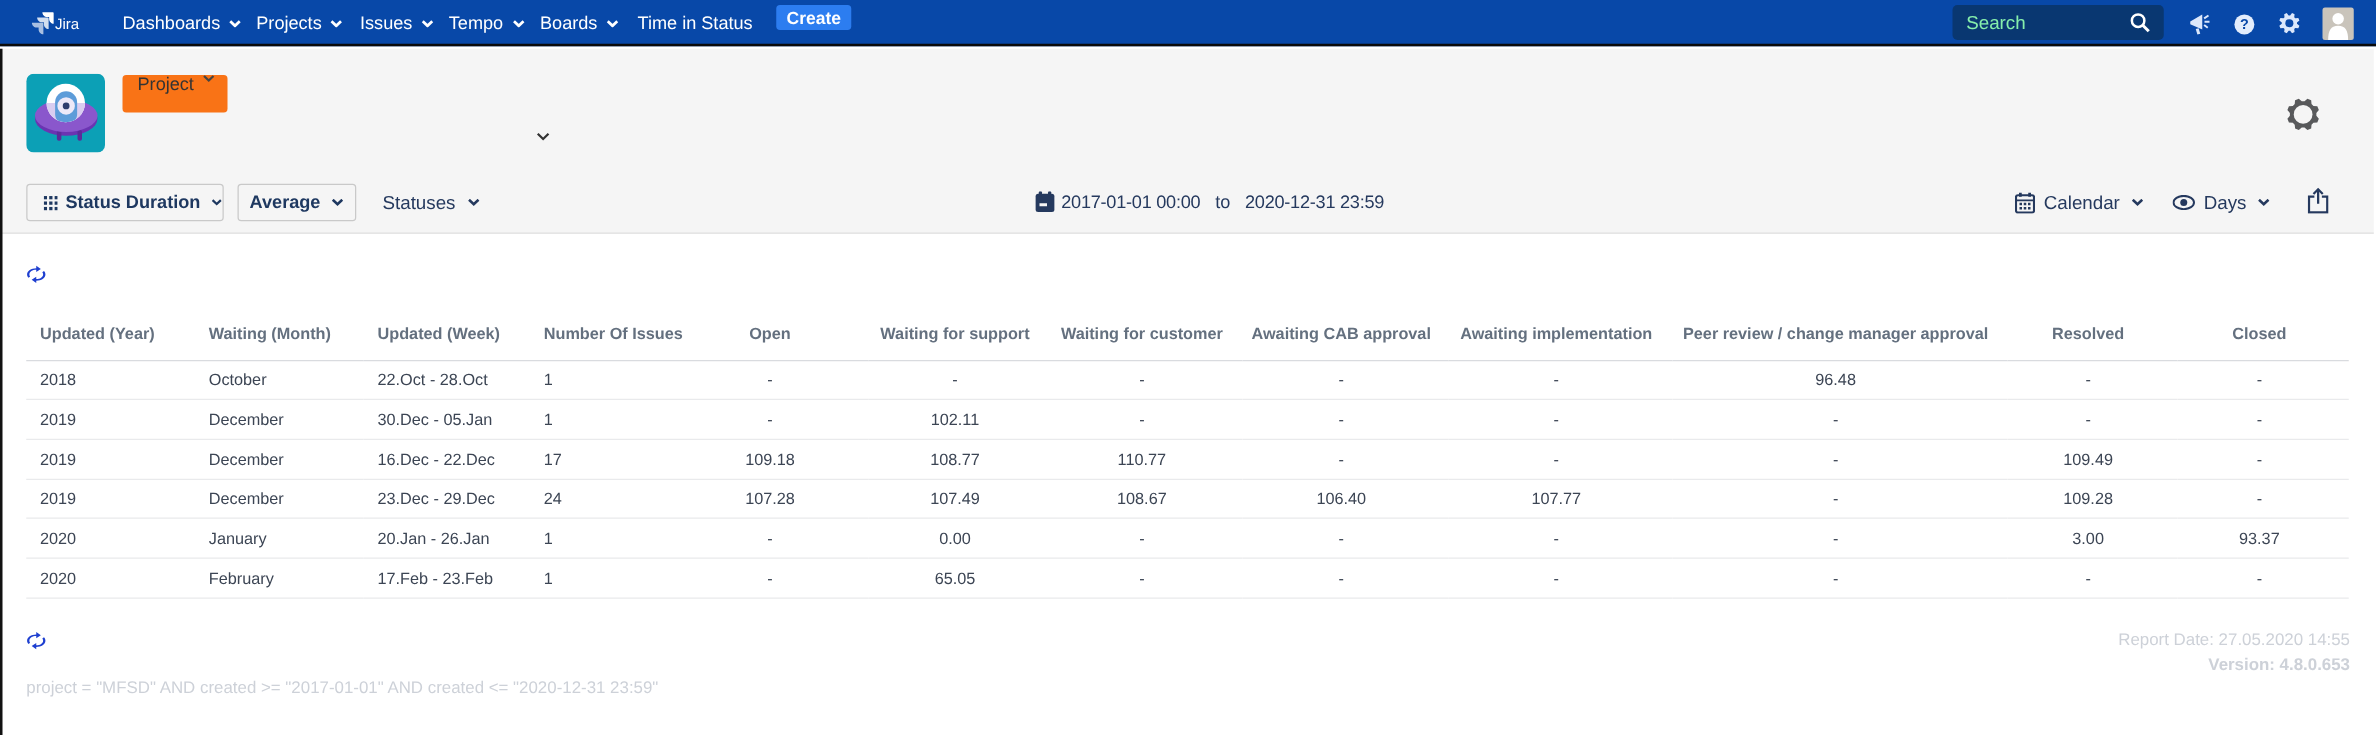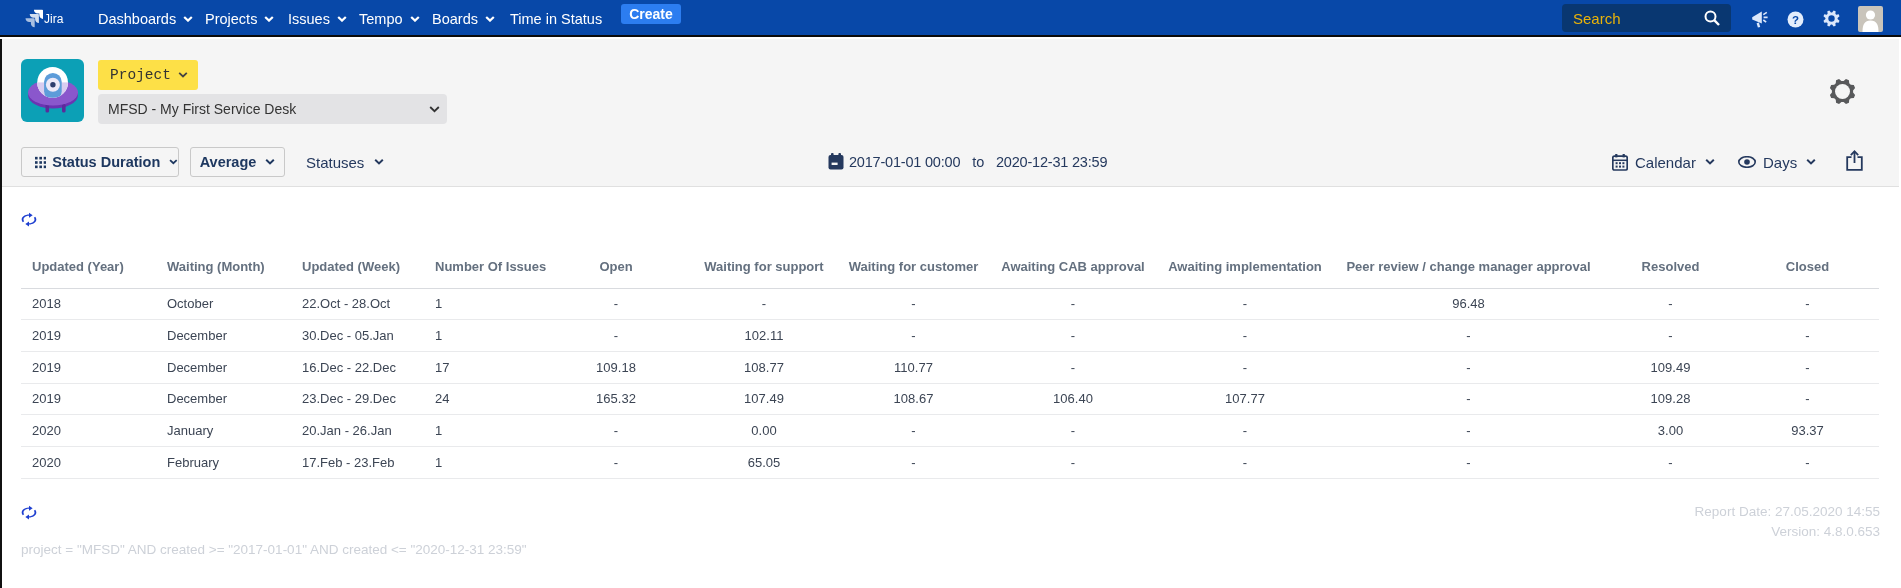--- a/index.html
+++ b/index.html
@@ -2,25 +2,25 @@
 <html><head>
 <meta charset="utf-8">
 <style>
   * { margin:0; padding:0; box-sizing:border-box; }
   html,body { width:1901px; height:588px; background:#fff; font-family:"Liberation Sans", sans-serif; overflow:hidden; }
   .abs { position:absolute; }
   
   #nav { position:absolute; left:0; top:0; width:1901px; height:37px; background:#0848A8; border-bottom:2px solid #0b0b0b; }
   .navitem { position:absolute; top:0; height:37px; display:flex; align-items:center; color:#fff; font-size:14.5px; white-space:nowrap; }
   #create { position:absolute; left:621px; top:4px; width:60px; height:20px; background:#2C7DF0; border-radius:3px; color:#fff; font-size:14px; font-weight:bold; display:flex; align-items:center; justify-content:center; }
-  #search { position:absolute; left:1562px; top:4px; width:169px; height:28px; background:#093771; border-radius:4px; color:#eab308; font-size:15px; display:flex; align-items:center; padding-left:11px; }
+  #search { position:absolute; left:1562px; top:4px; width:169px; height:28px; background:#093771; border-radius:4px; color:#86efac; font-size:15px; display:flex; align-items:center; padding-left:11px; }
   
   #page { position:absolute; left:0; top:39px; width:1901px; height:549px; background:#fff; }
   #band { position:absolute; left:0; top:0; width:1899px; height:148px; background:#f5f5f5; border-bottom:1px solid #e0e0e0; }
-  #projbtn { position:absolute; left:98px; top:21px; height:30px; padding-right:10px; background:#fde047; border-radius:3px; color:#333; font-size:14.5px; display:flex; align-items:center; padding-left:12px;font-family:Liberation Mono, monospace; }
+  #projbtn { position:absolute; left:98px; top:21px; height:30px; padding-right:10px; background:#f97316; border-radius:3px; color:#333; font-size:14.5px; display:flex; padding-left:12px; }
   #projsel { position:absolute; left:98px; top:55px; width:349px; height:30px; background:#e3e3e5; border-radius:4px; color:#333; font-size:14px; display:flex; align-items:center; padding-left:10px; }
   .toolbtn { position:absolute; top:108px; height:30px; border:1px solid #c9c9c9; border-radius:3px; display:flex; align-items:center; color:#1E3860; font-size:14.5px; font-weight:bold; white-space:nowrap; }
   .ddl { color:#25395E; font-size:15px; }
   
   #tbl { position:absolute; left:21px; top:213px; width:1858px; border-collapse:collapse; table-layout:fixed; }
   #tbl th { font-size:13px; font-weight:bold; color:#64707F; border-bottom:1px solid #d9dbdf; height:36px; vertical-align:bottom; padding:0 0 14px 0; white-space:nowrap; }
   #tbl td { font-size:13px; color:#3C4554; height:31.7px; border-bottom:1px solid #e9eaec; padding:0; white-space:nowrap; }
   .l { text-align:left; padding-left:11px !important; }
   .r { text-align:center; padding-right:7px !important; }
   .foot { position:absolute; font-size:13.5px; color:#cdd1d8; white-space:nowrap; }
@@ -92,21 +92,20 @@
         <g clip-path="url(#cc)">
           <rect x="15" y="23.4" width="33" height="17" fill="#D9CDF0"></rect>
           <rect x="23.1" y="14.0" width="17.6" height="27" rx="8.8" fill="#5D9CD9"></rect>
         </g>
         <circle cx="31.9" cy="25.7" r="7" fill="#EDE9F8"></circle>
         <circle cx="31.9" cy="25.7" r="2.7" fill="#2E3E6E"></circle>
       </svg>
     <div id="projbtn">Project<svg style="margin-left:7px" width="10" height="6" viewBox="0 0 10 6">
           <path d="M1.2 0.8 L5 4.4 L8.8 0.8" stroke="#444" stroke-width="1.8" fill="none"></path>
         </svg></div>
-    <div id="projsel">MFSD - My First Service Desk</div>
     <svg class="abs" style="left:429px; top:67px;" width="11" height="7" viewBox="0 0 11 7">
         <path d="M1.2 1 L5.5 5.2 L9.8 1" stroke="#333" stroke-width="1.8" fill="none"></path>
       </svg>
     <svg class="abs" style="left:1828.5px; top:39px;" width="27" height="27" viewBox="0 0 36 36">
         <path fill="#58595b" d="M32.13 19.45 L34.77 22.62 L33.13 26.59 L29.02 26.96 L26.96 29.02 L26.59 33.13 L22.62 34.77 L19.45 32.13 L16.55 32.13 L13.38 34.77 L9.41 33.13 L9.04 29.02 L6.98 26.96 L2.87 26.59 L1.23 22.62 L3.87 19.45 L3.87 16.55 L1.23 13.38 L2.87 9.41 L6.98 9.04 L9.04 6.98 L9.41 2.87 L13.38 1.23 L16.55 3.87 L19.45 3.87 L22.62 1.23 L26.59 2.87 L26.96 6.98 L29.02 9.04 L33.13 9.41 L34.77 13.38 L32.13 16.55 Z"></path>
         <circle cx="18" cy="18" r="10" fill="#f5f5f5"></circle>
       </svg>
 
     <div class="toolbtn" style="left:21px; width:158px;">
       <svg style="margin-left:13px;" width="13" height="13" viewBox="0 0 13 13">
@@ -263,21 +262,21 @@
           <td class="r">-</td>
           <td class="r">-</td>
           <td class="r">109.49</td>
           <td class="r" style="padding-right:6px !important;">-</td>
         </tr>
     <tr>
           <td class="l">2019</td>
           <td class="l">December</td>
           <td class="l">23.Dec - 29.Dec</td>
           <td class="l">24</td>
-          <td class="r">165.32</td>
+          <td class="r">107.28</td>
           <td class="r">107.49</td>
           <td class="r">108.67</td>
           <td class="r">106.40</td>
           <td class="r">107.77</td>
           <td class="r">-</td>
           <td class="r">109.28</td>
           <td class="r" style="padding-right:6px !important;">-</td>
         </tr>
     <tr>
           <td class="l">2020</td>
@@ -308,15 +307,15 @@
           <td class="r" style="padding-right:6px !important;">-</td>
         </tr>
   </tbody>
     </table>
 
   <svg class="abs" style="left:17.5px; top:465.5px;" width="22" height="15" viewBox="0 0 24 24" preserveAspectRatio="none">
       <path fill="#1E3FD0" d="M12 6v3l4-4-4-4v3c-4.42 0-8 3.58-8 8 0 1.57.46 3.03 1.24 4.26L6.7 14.8c-.45-.83-.7-1.79-.7-2.8 0-3.31 2.69-6 6-6zm6.76 1.74L17.3 9.2c.44.84.7 1.79.7 2.8 0 3.31-2.69 6-6 6v-3l-4 4 4 4v-3c4.42 0 8-3.58 8-8 0-1.57-.46-3.03-1.24-4.26z"></path>
     </svg>
 
   <div class="foot" style="right:21px; top:465px;">Report Date: 27.05.2020 14:55</div>
-  <div class="foot" style="right:21px; top:485px;">Version: 4.8.0.653</div>
+  <div class="foot" style="right:21px; top:485px;font-weight:bold;">Version: 4.8.0.653</div>
   <div class="foot" style="left:21px; top:503px;">project = "MFSD" AND created &gt;= "2017-01-01" AND created &lt;= "2020-12-31 23:59"</div>
 </div>
 
 </body></html>

